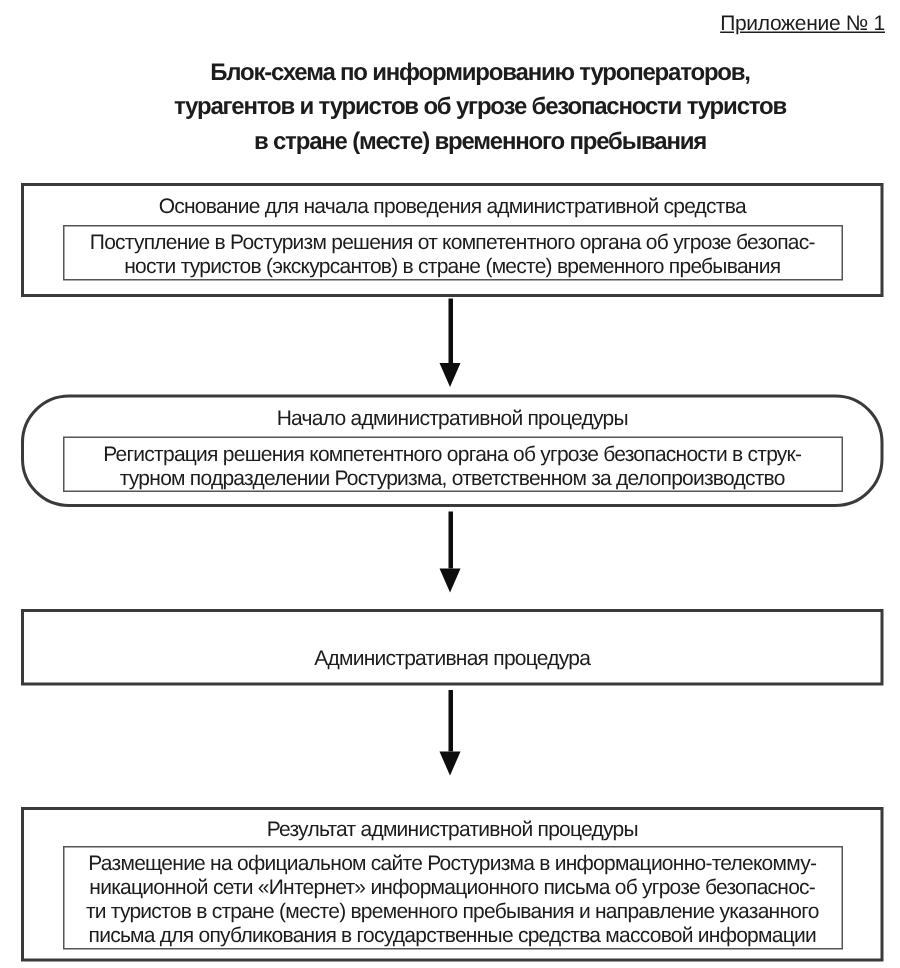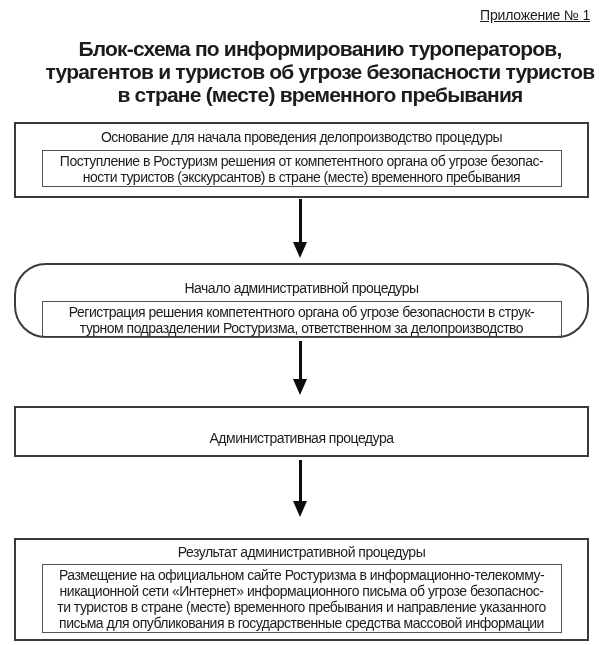--- a/index.html
+++ b/index.html
@@ -21,34 +21,34 @@
   .annex {
     position: absolute; top: 7px; right: 10px;
     font-size: 14px; letter-spacing: -0.2px;
     text-decoration: underline;
     white-space: nowrap;
   }
 
   .title {
     position: absolute; top: 37px; left: 0; width: 600px;
     text-align: center;
-    font-size: 21px; font-weight: bold; line-height: 23px;
+    font-size: 16px; font-weight: bold; line-height: 23px;
     letter-spacing: -0.8px;
     white-space: pre-line;
     padding-left: 40px;
   }
 
   .block {
     position: absolute; left: 14px; width: 575px;
     border: 2px solid var(--border);
     background: var(--background);
     text-align: center;
   }
   .b1 { top: 122px; height: 76px; padding-top: 5px; }
-  .b2 { top: 263px; height: 75px; padding-top: 15px; border-radius: 32px; }
+  .b2 { top: 263px; height: 75px; padding-top: 5px; border-radius: 32px; }
   .b3 { top: 406px; height: 51px; padding-top: 22px; }
   .b4 { top: 538px; height: 103px; padding-top: 4px; }
 
   .block-header {
     font-size: 14px; line-height: 16px; letter-spacing: -0.5px;
     white-space: nowrap;
   }
   .block-body {
     width: 520px; margin: 5px auto 0;
     border: 1.5px solid var(--inner_border);
@@ -80,21 +80,21 @@
 
 <div class="page">
 
   <div class="annex">Приложение № 1</div>
 
   <div class="title">Блок-схема по информированию туроператоров,
 турагентов и туристов об угрозе безопасности туристов
 в стране (месте) временного пребывания</div>
 
   <section class="block b1">
-    <div class="block-header">Основание для начала проведения делопроизводство процедуры</div>
+    <div class="block-header">Основание для начала проведения административной средства</div>
     <div class="block-body">Поступление в Ростуризм решения от компетентного органа об угрозе безопас-
 ности туристов (экскурсантов) в стране (месте) временного пребывания</div>
   </section>
 
   <div class="arrow a1">
     <span class="arrow-line"></span>
     <span class="arrow-head"></span>
   </div>
 
   <section class="block b2">

